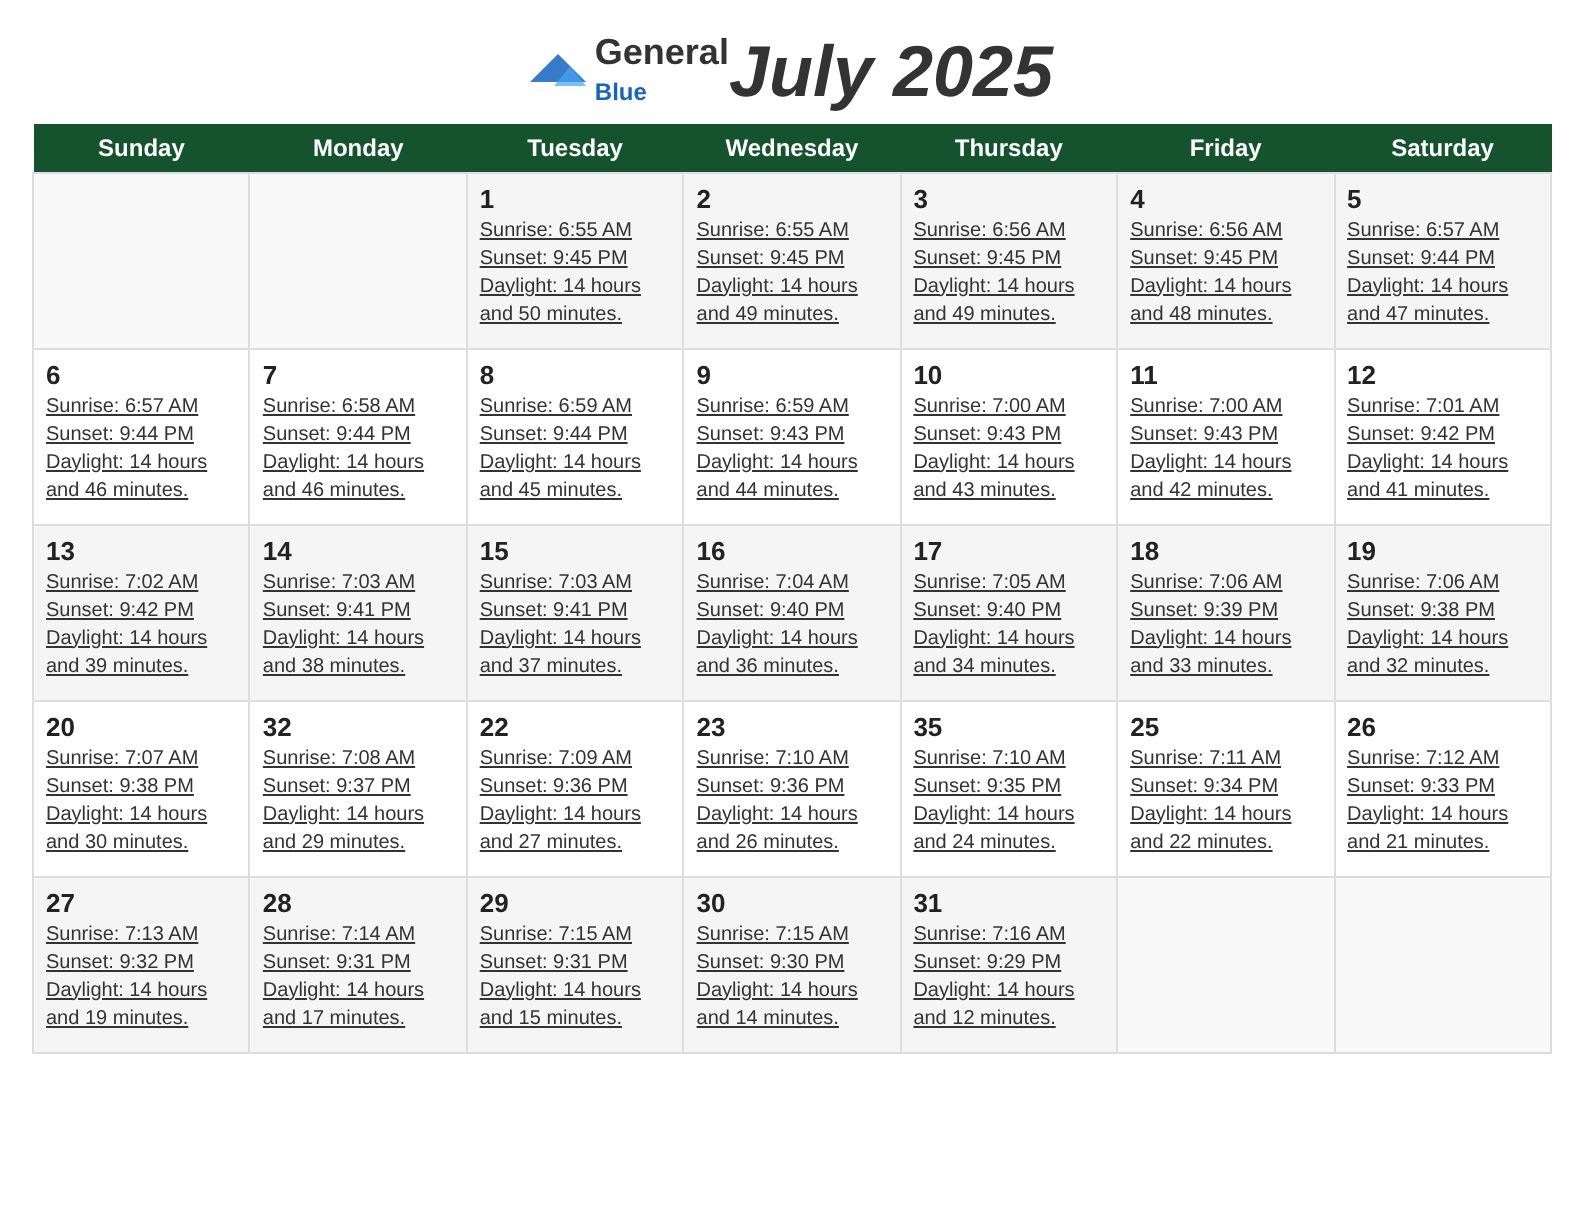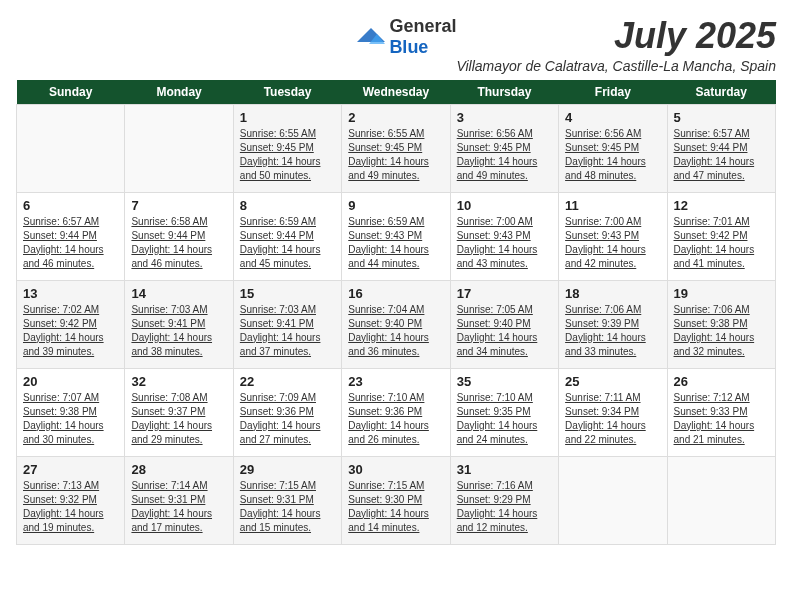--- a/index.html
+++ b/index.html
@@ -5,36 +5,36 @@
     * { box-sizing: border-box; margin: 0; padding: 0; }
     body {
       font-family: Arial, sans-serif;
       background: #fff;
       width: 792px;
       min-height: 612px;
       padding: 16px;
     }
     .header {
       display: flex;
-      justify-content: flex-end;
+      justify-content: center;
       align-items: flex-start;
       margin-bottom: 6px;
     }
     .logo {
       display: flex;
       align-items: center;
       gap: 4px;
     }
     .logo-text-general {
       font-size: 18px;
       font-weight: bold;
       color: #333;
     }
     .logo-text-blue {
-      font-size: 18px;
+      font-size: 12px;
       font-weight: bold;
       color: #1565c0;
     }
     .logo-icon {
       width: 28px;
       height: 22px;
     }
     .title-block {
       text-align: right;
       font-style: italic;
@@ -103,21 +103,20 @@
       <polygon points="14,2 28,16 0,16" fill="#1565c0" opacity="0.85"></polygon>
       <polygon points="20,8 28,18 12,18" fill="#42a5f5" opacity="0.7"></polygon>
     </svg>
     <div>
       <span class="logo-text-general">General</span><br>
       <span class="logo-text-blue">Blue</span>
     </div>
   </div>
   <div class="title-block">
     <div class="month-title">July 2025</div>
-    <div class="location-title">Villamayor de Calatrava, Castille-La Mancha, Spain</div>
   </div>
 </div>
 
 <table>
   <thead>
     <tr>
       <th>Sunday</th>
       <th>Monday</th>
       <th>Tuesday</th>
       <th>Wednesday</th>

